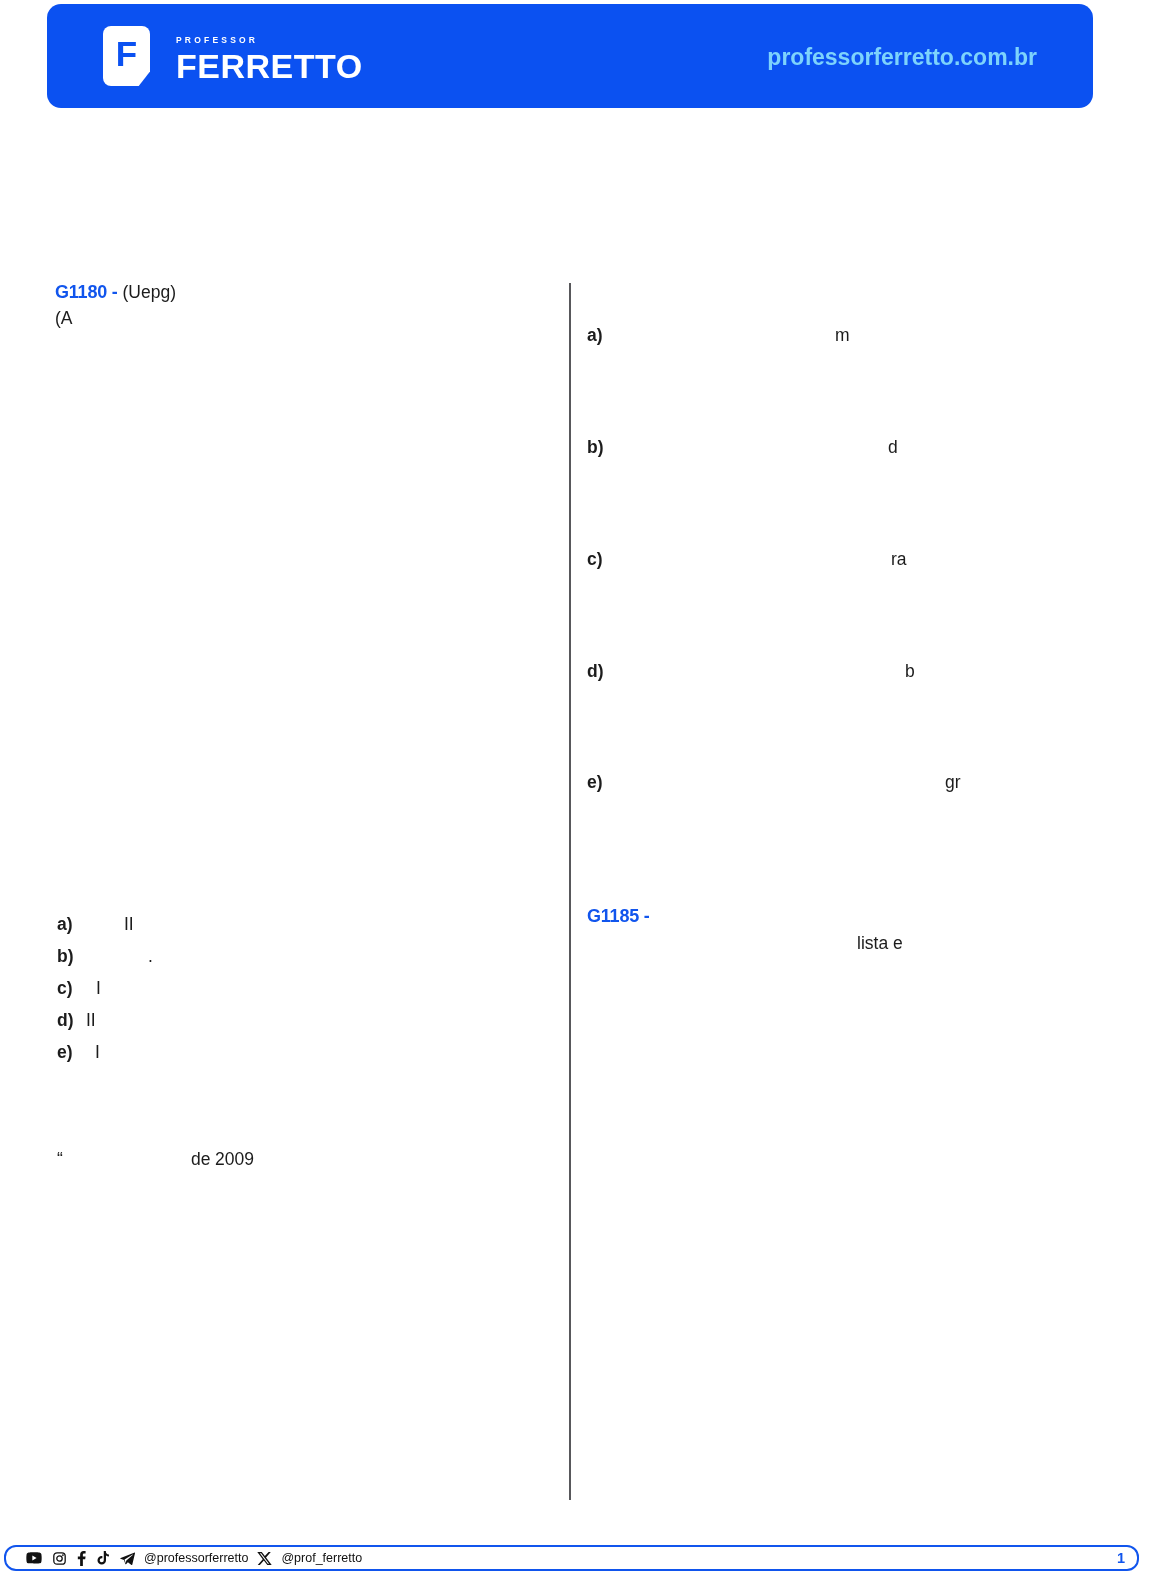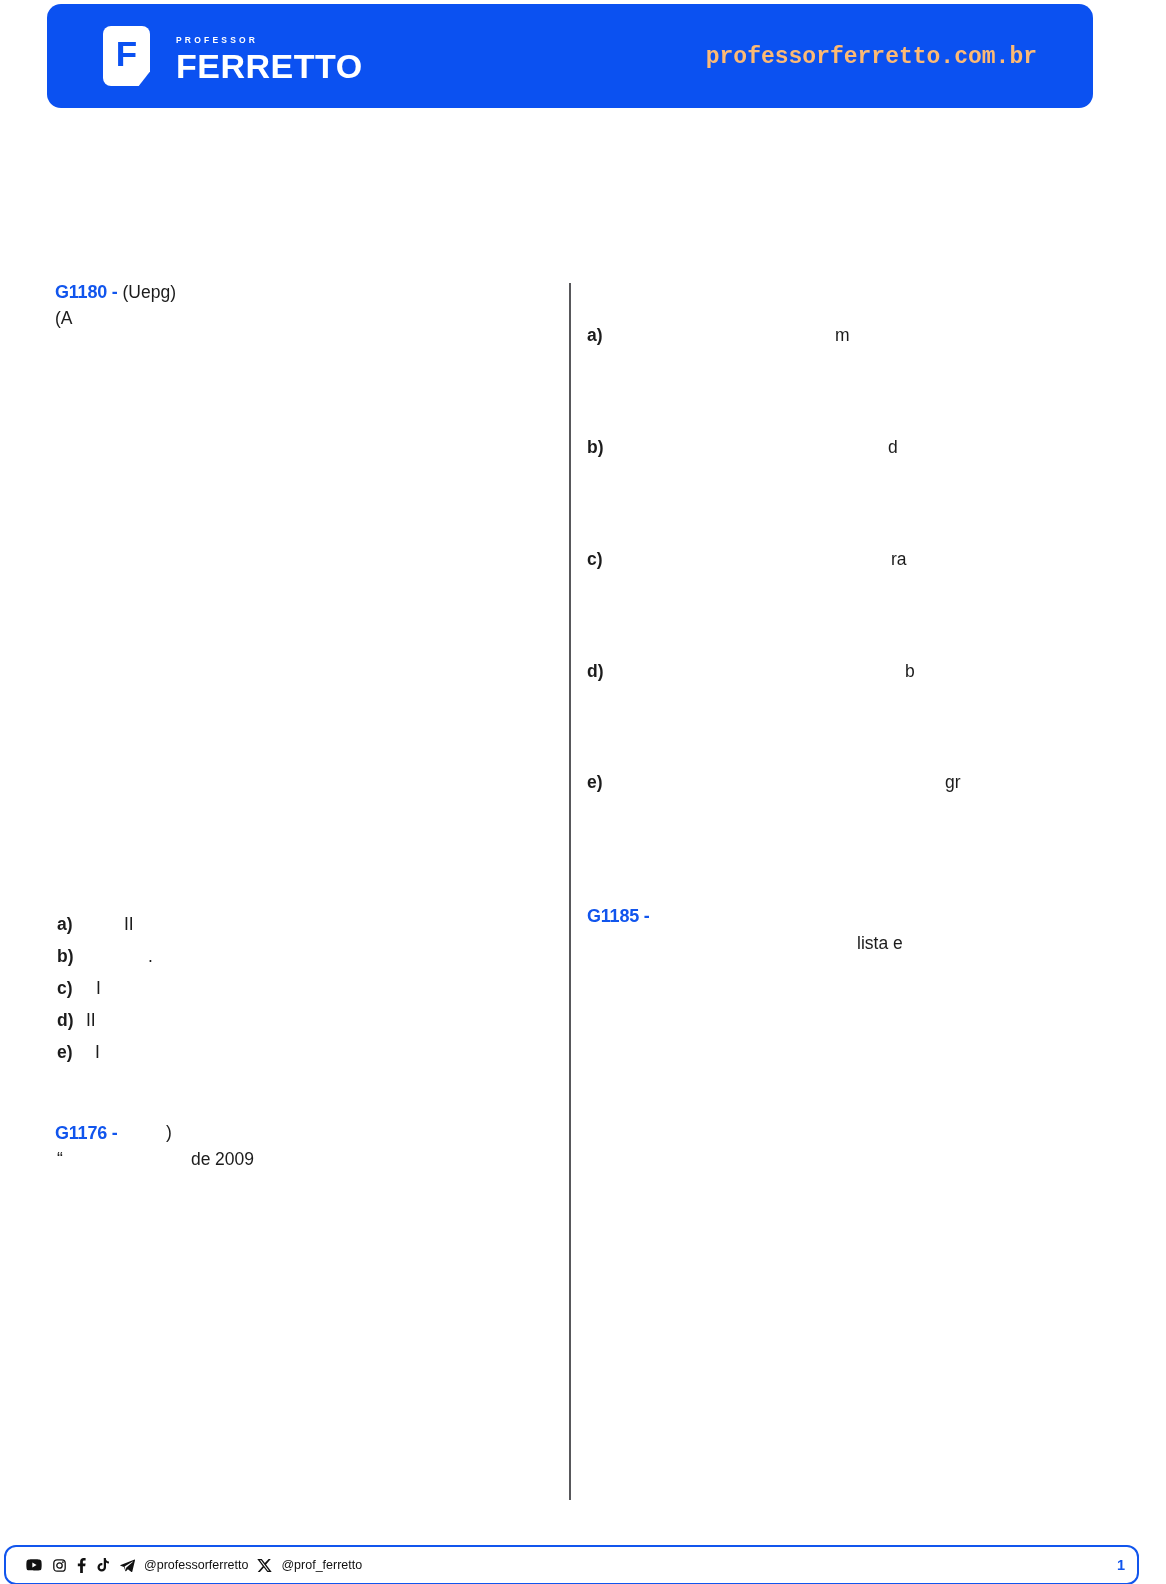--- a/index.html
+++ b/index.html
@@ -15,31 +15,31 @@
   
   .header{position:absolute;left:47px;top:4px;width:1046px;height:104px;
     background:var(--brand-blue);border-radius:14px;}
   .logo-mark{position:absolute;left:56px;top:22px;width:47px;height:60px;background:#fff;
     border-radius:8px;clip-path:polygon(0 0,100% 0,100% 76%,76% 100%,0 100%);}
   .logo-letter{position:absolute;left:0;right:0;top:8px;text-align:center;
     font-size:35px;font-weight:800;color:var(--brand-blue);}
   .logo-text{position:absolute;left:129px;top:31px;color:#fff;}
   .logo-top{font-size:8.5px;font-weight:700;letter-spacing:3.2px;}
   .logo-name{font-size:34px;font-weight:800;letter-spacing:.5px;margin-top:2px;}
-  .site-url{position:absolute;right:56px;top:40px;color:#fdba74;font-size:23px;font-weight:700;font-family:Liberation Mono, monospace;}
+  .site-url{position:absolute;right:56px;top:40px;color:#7dd3fc;font-size:23px;font-weight:700;}
 
   
   .divider{position:absolute;left:569px;top:283px;width:2px;height:1217px;background:var(--divider-gray);}
   .abs{position:absolute;font-size:17.5px;line-height:1.25;white-space:nowrap;}
   .qcode{color:var(--link-blue);font-weight:800;font-size:18px;letter-spacing:-.2px;}
   .optlabel{font-weight:700;}
   .frag{position:absolute;top:0;font-weight:400;}
 
   
-  .footer{position:absolute;left:4px;top:1545px;width:1135px;height:40px;
+  .footer{position:absolute;left:4px;top:1545px;width:1135px;height:26px;
     border:2.5px solid var(--link-blue);border-radius:12px;background:#fff;
     display:flex;align-items:center;padding:0 12px 0 20px;}
   .social-icons{display:flex;align-items:center;gap:11px;}
   .social-icons .sicon{display:flex;align-items:center;}
   .handle{font-size:12.5px;color:#111;margin-left:9px;white-space:nowrap;}
   .x-wrap{margin-left:9px;display:flex;align-items:center;}
   .page-num{margin-left:auto;color:var(--link-blue);font-weight:700;font-size:14.5px;}
 </style>
 </head>
 <body>
@@ -79,24 +79,20 @@
   </div>
   <div class="abs" style="left:57px;top:1010px;width:400px;">
     <span class="optlabel">d)</span>
     <span class="frag" style="left:29px;">II</span>
   </div>
   <div class="abs" style="left:57px;top:1042px;width:400px;">
     <span class="optlabel">e)</span>
     <span class="frag" style="left:38px;">I</span>
   </div>
 
-  <div class="abs" style="left:55px;top:1122px;width:400px;">
-    <span class="qcode">G1176 -</span>
-    <span class="frag" style="left:111px;">)</span>
-  </div>
   <div class="abs" style="left:57px;top:1149px;width:400px;">
     <span>“</span>
     <span class="frag" style="left:134px;">de</span>
     <span class="frag" style="left:158px;">2009</span>
   </div>
 
   <div class="abs" style="left:587px;top:325px;width:450px;">
     <span class="optlabel">a)</span>
     <span class="frag" style="left:248px;">m</span>
   </div>

